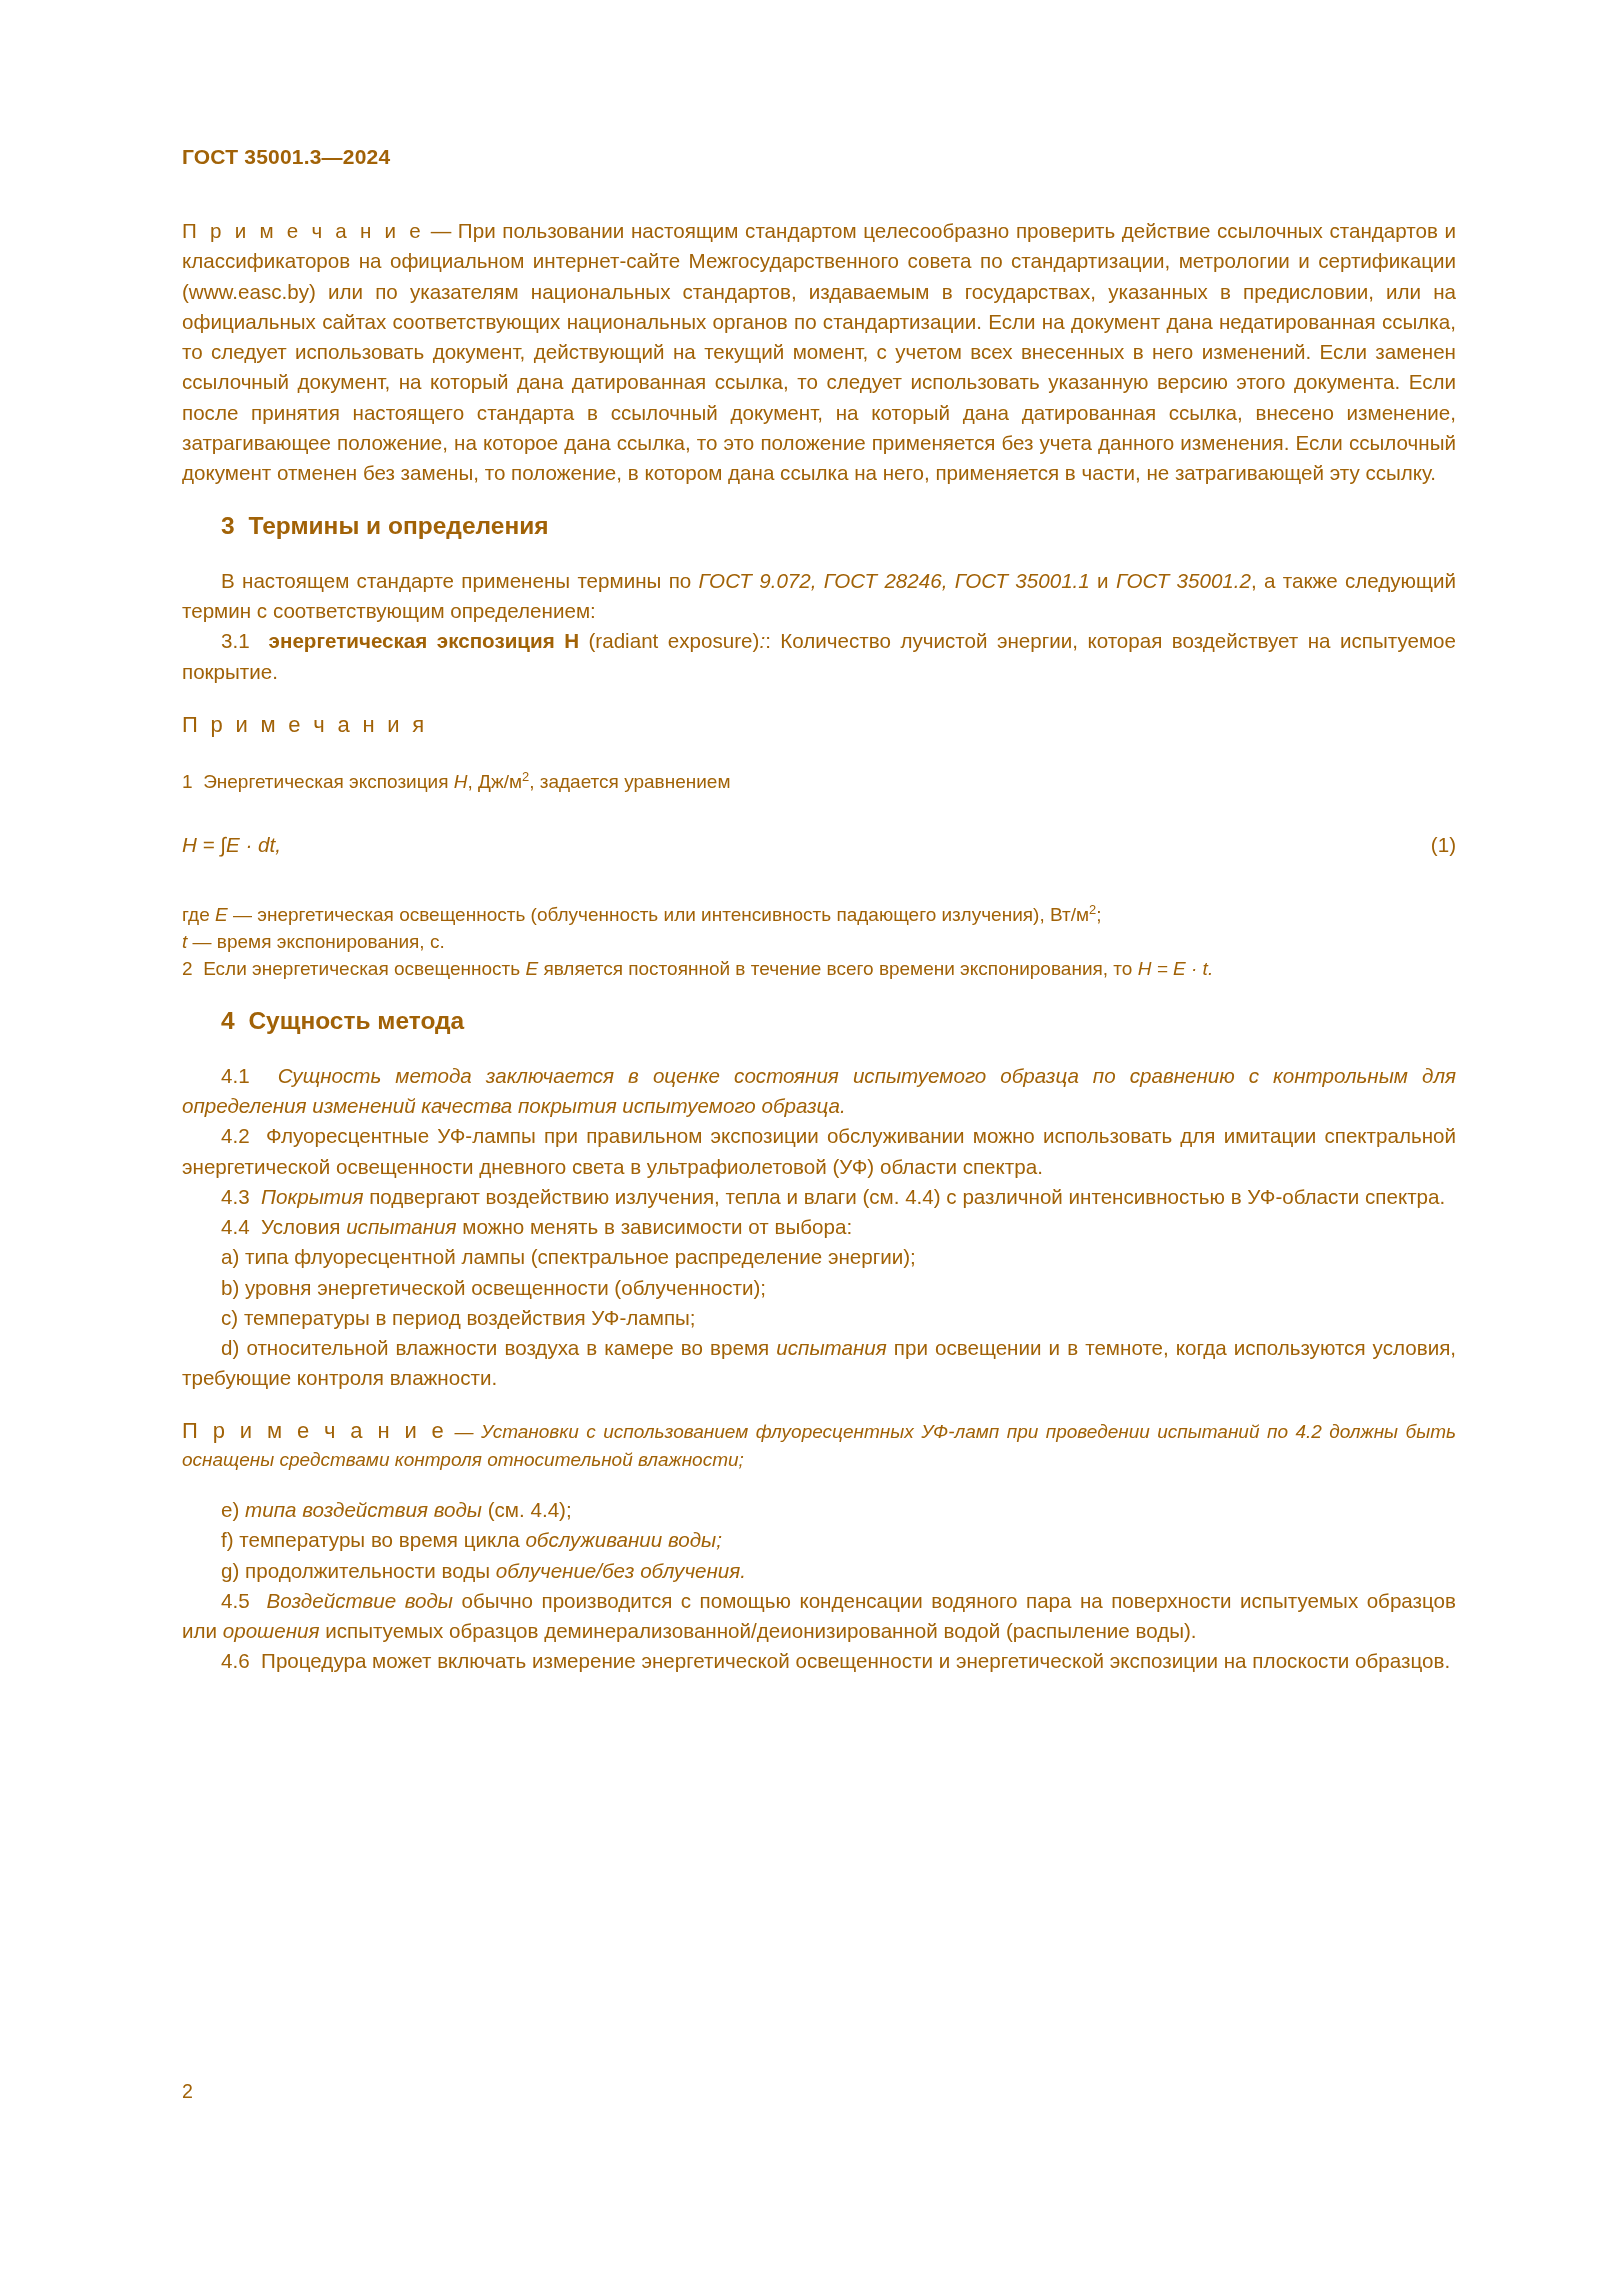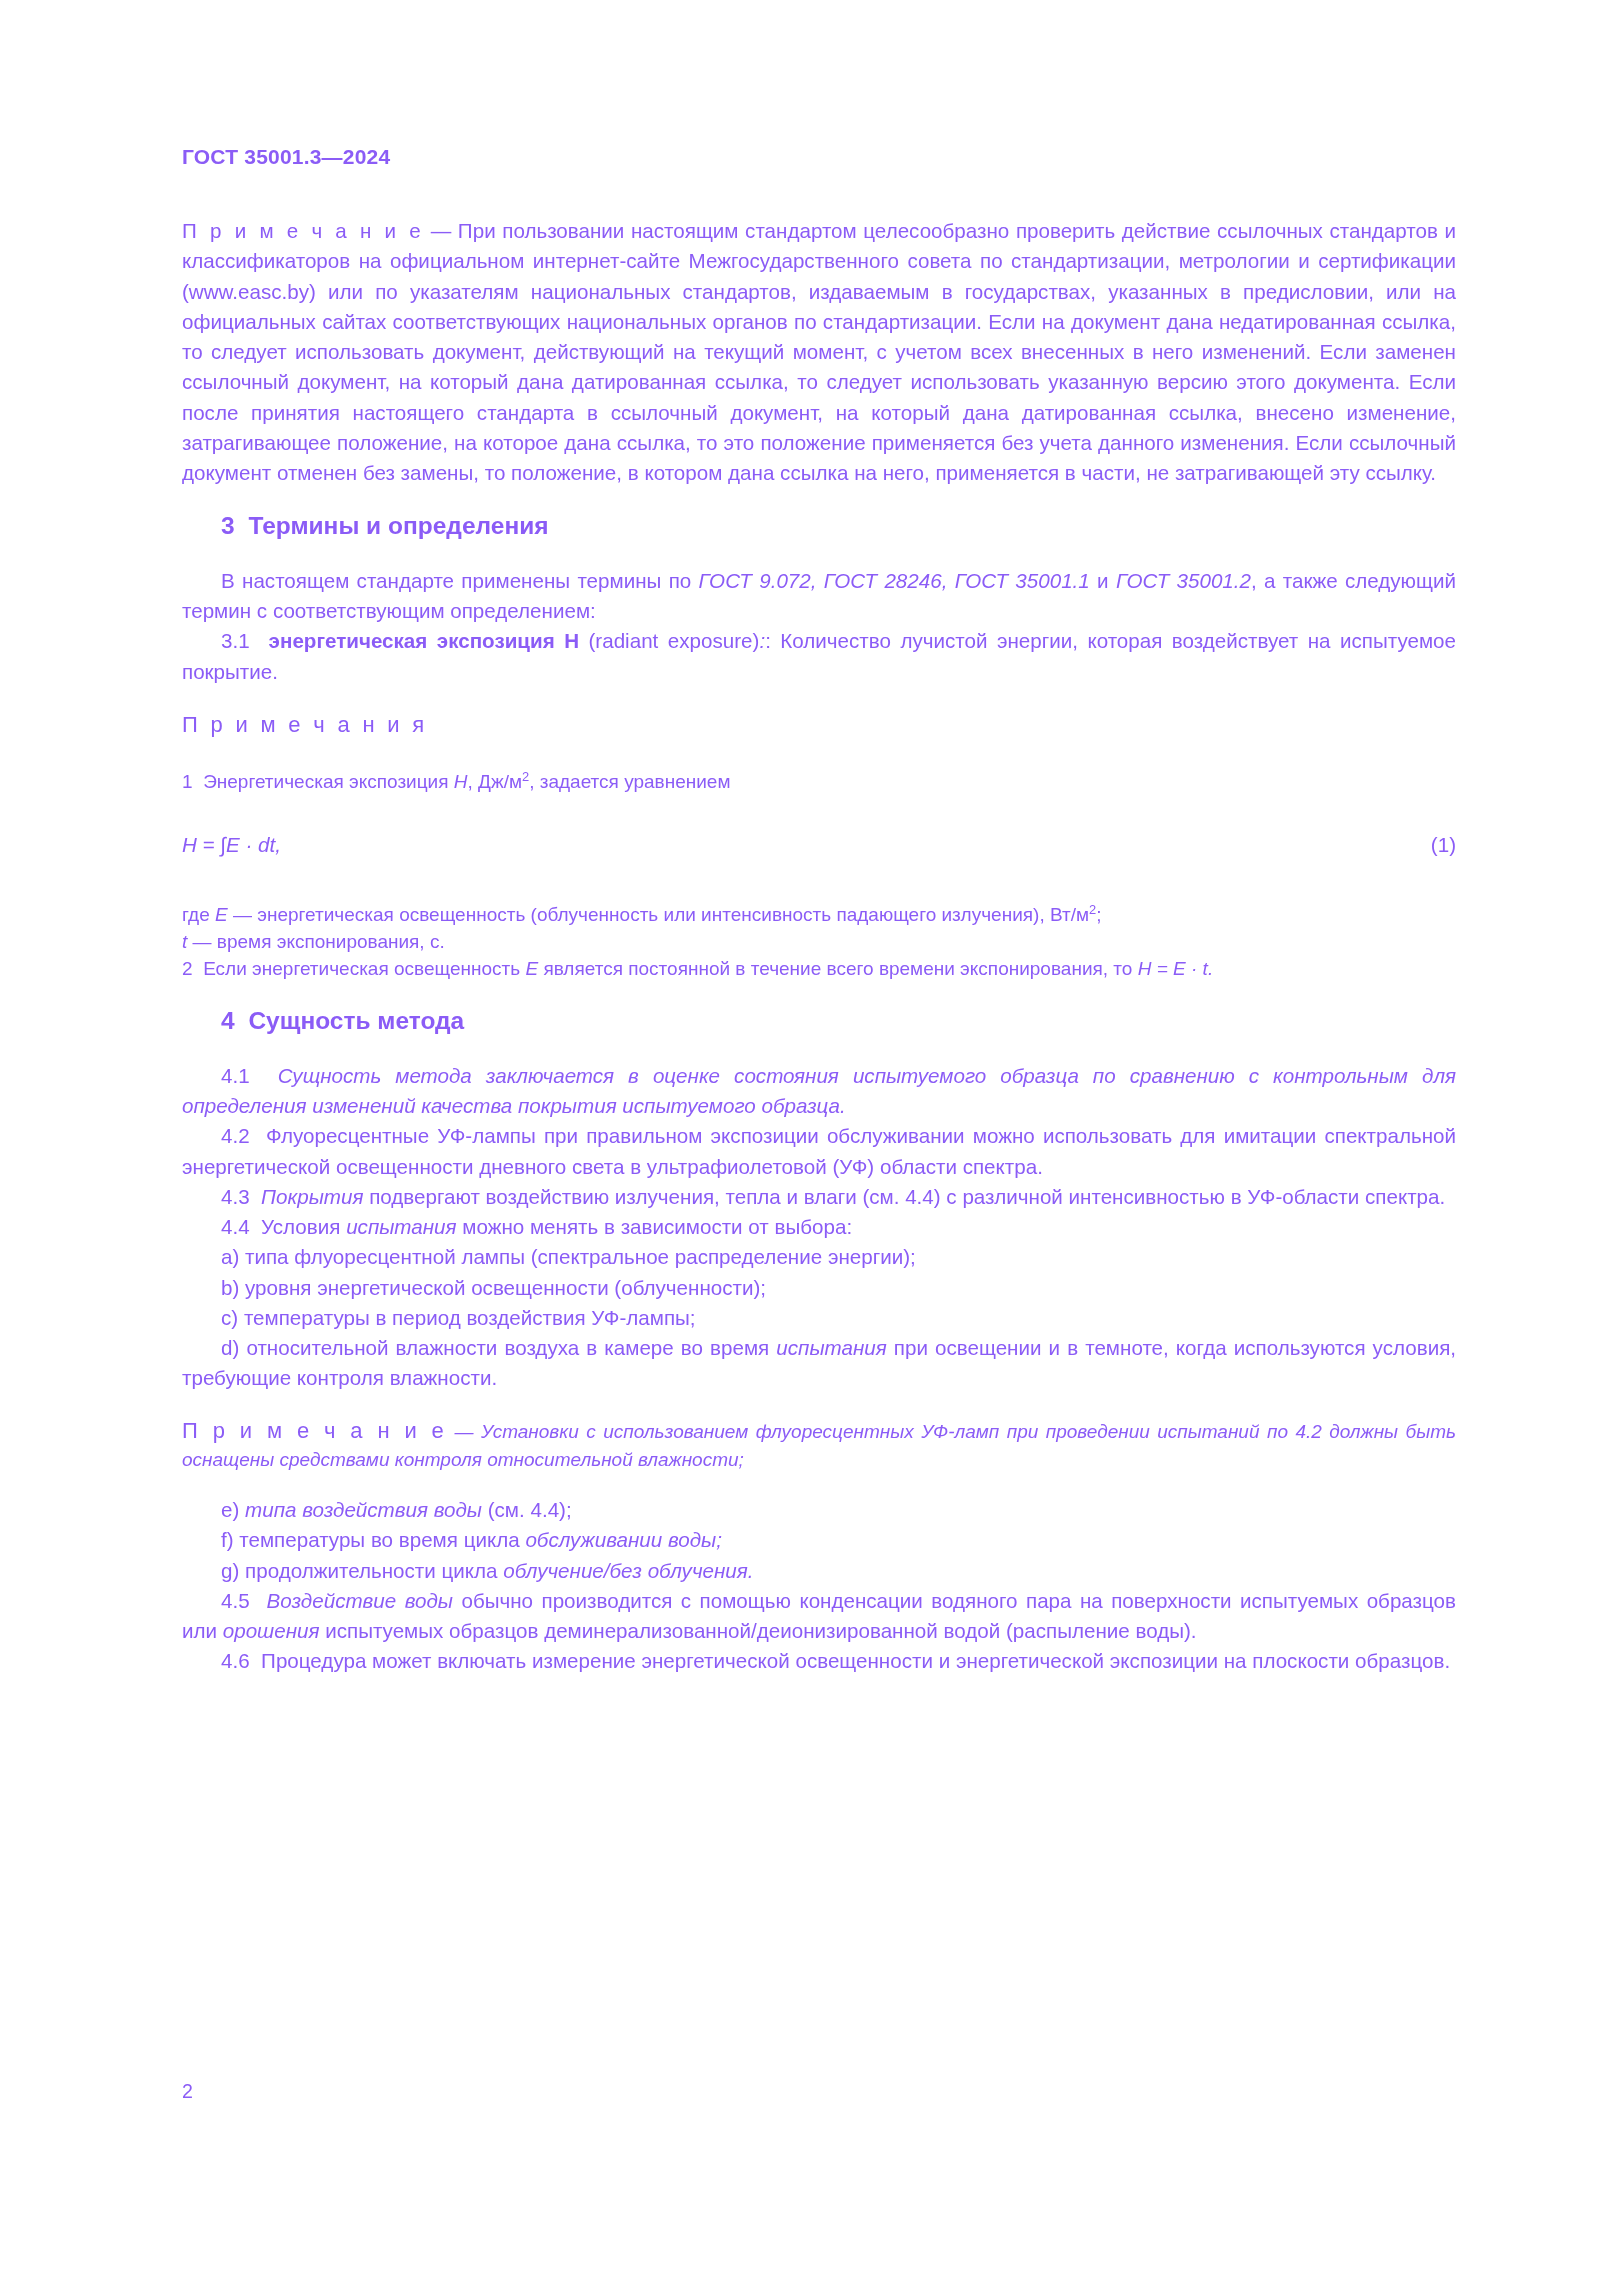--- a/index.html
+++ b/index.html
@@ -7,21 +7,21 @@
     padding: 0;
     background: #ffffff;
   }
   .page {
     position: relative;
     width: 1621px;
     height: 2293px;
     margin: 0 auto;
     background: #ffffff;
     font-family: "Liberation Sans", sans-serif;
-    color: #8b5cf6;
+    color: #a16207;
     box-sizing: border-box;
   }
   .content {
     position: absolute;
     left: 182px;
     top: 145px;
     width: 1274px;
   }
   .doc-header {
     font-size: 21px;
@@ -181,21 +181,21 @@
 
     <p class="list-item gap-m">
       <span>e)  </span><span class="i">типа воздействия воды</span><span> (см. 4.4);</span>
     </p>
 
     <p class="list-item">
       <span>f)  температуры во время цикла </span><span class="i">обслуживании воды;</span>
     </p>
 
     <p class="list-item">
-      <span>g)  продолжительности цикла </span><span class="i">облучение/без облучения.</span>
+      <span>g)  продолжительности воды </span><span class="i">облучение/без облучения.</span>
     </p>
 
     <p class="indent">
       <span>4.5</span>&nbsp; <span class="i">Воздействие воды</span><span> обычно производится с помощью конденсации водяного пара на поверхности испытуемых образцов или </span><span class="i">орошения</span><span> испытуемых образцов деминерализованной/деионизированной водой (распыление воды).</span>
     </p>
 
     <p class="indent">
       <span>4.6</span>&nbsp; <span>Процедура может включать измерение энергетической освещенности и энергетической экспозиции на плоскости образцов.</span>
     </p>
 

